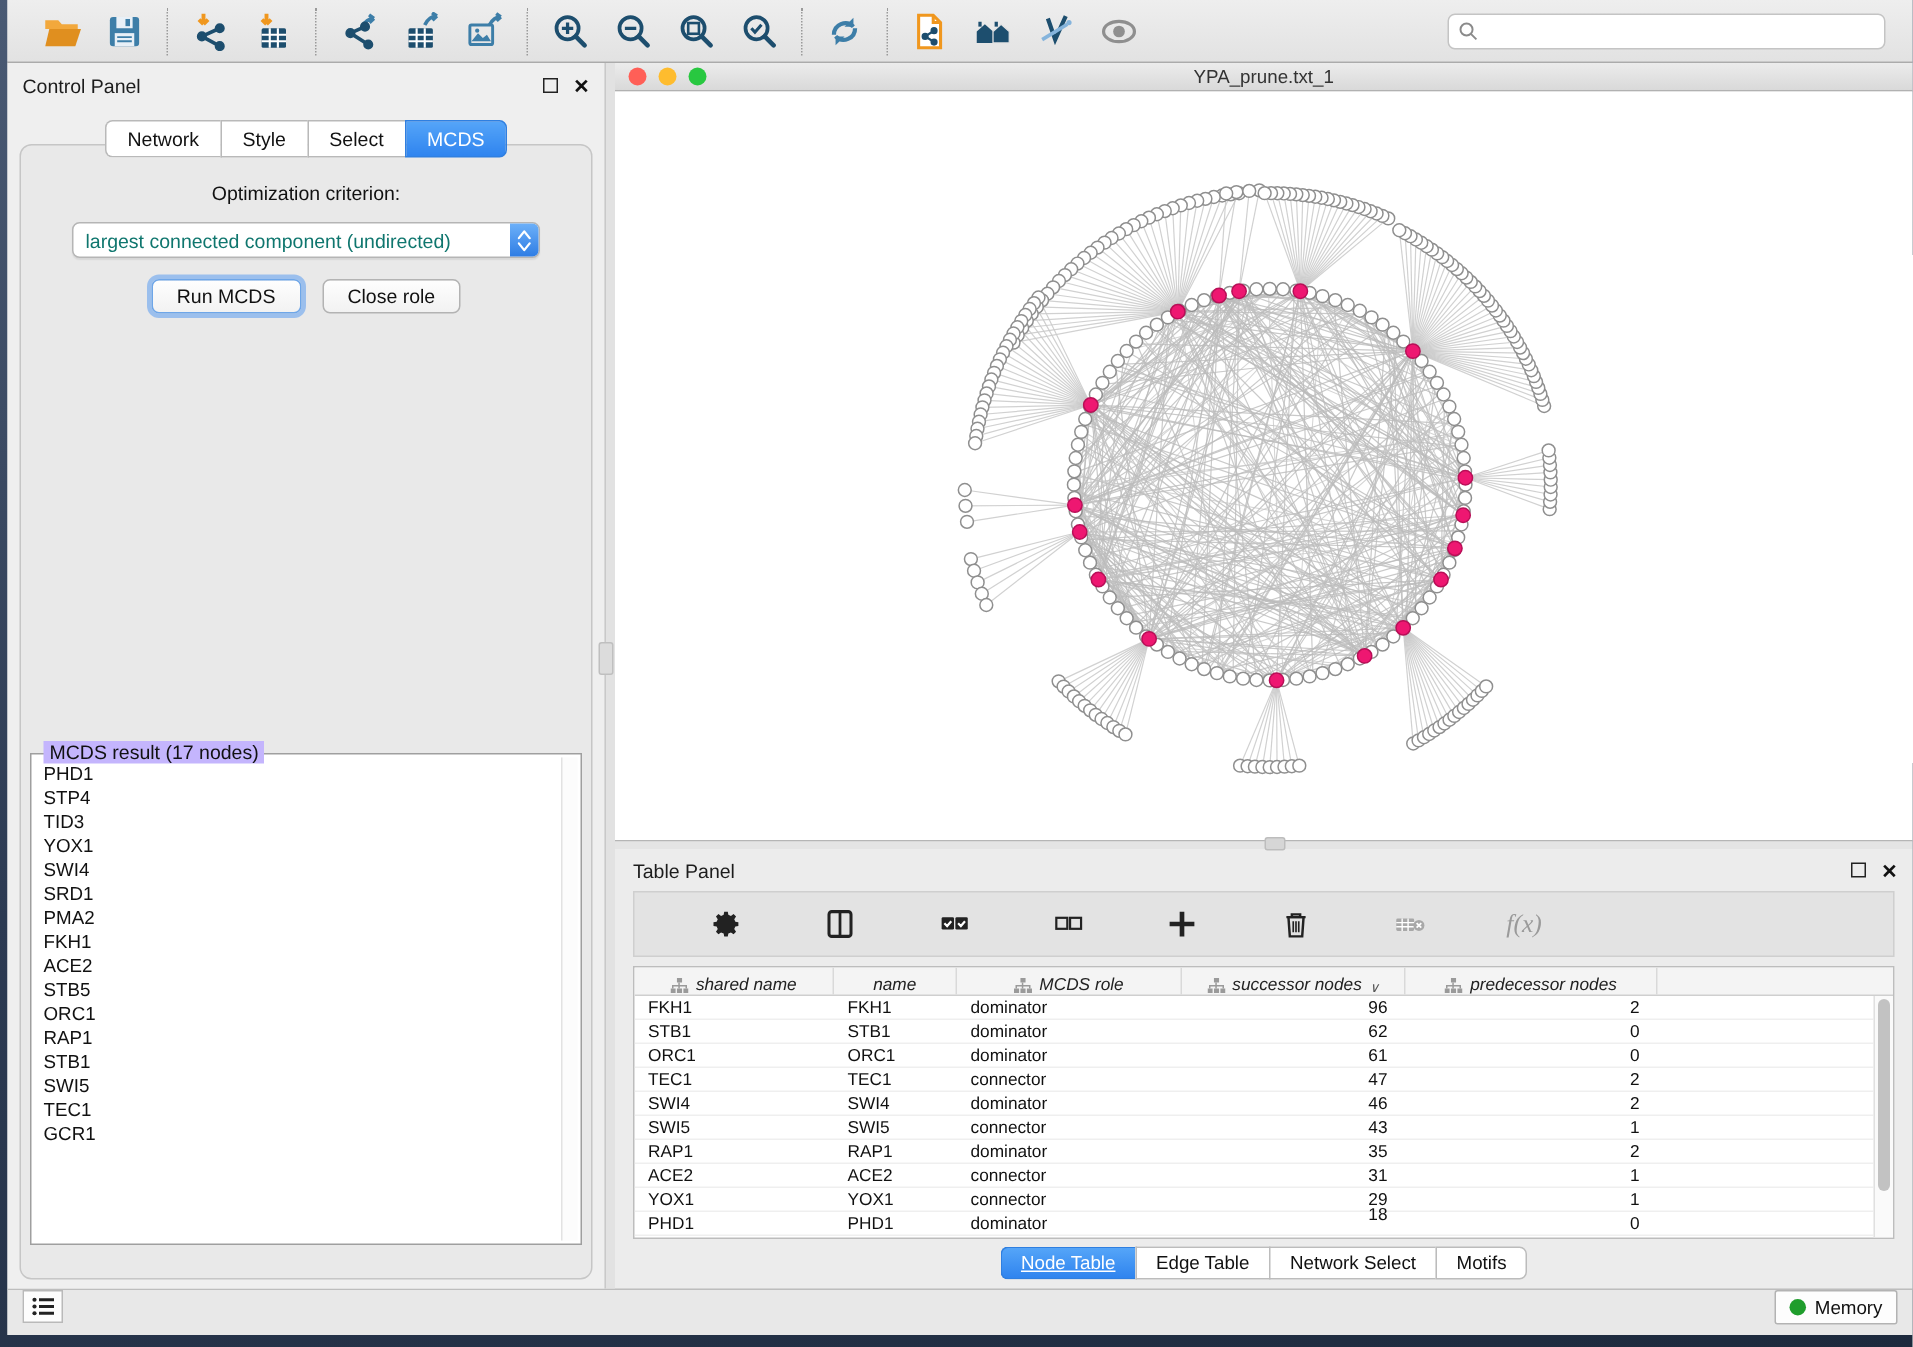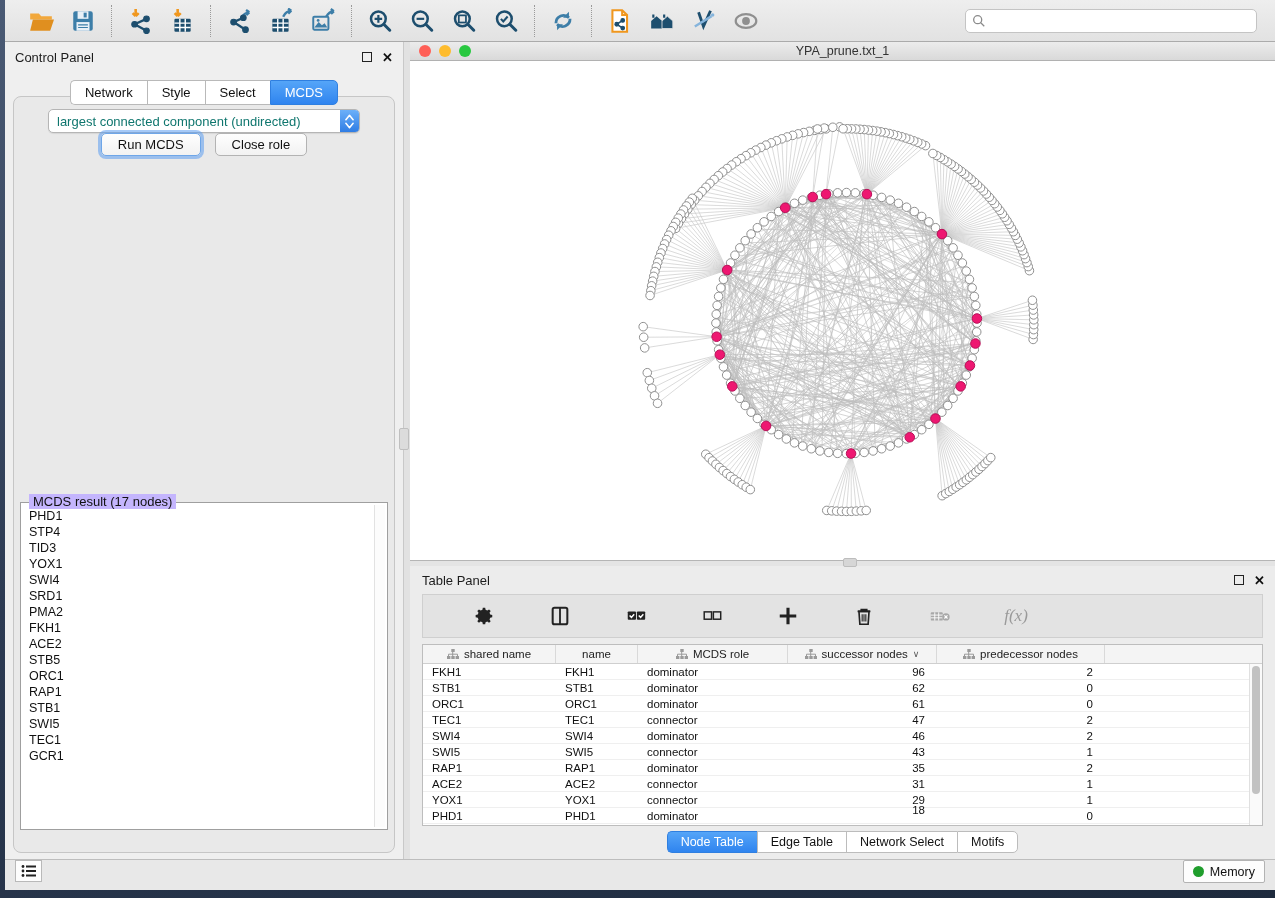--- a/index.html
+++ b/index.html
@@ -50,21 +50,21 @@
     background:#e9e9e9; border:1px solid #c6c6c6; border-radius:8px; }
   .opt-label { text-align:center; font-size:13px; color:#111; margin-top:24px; }
   .mac-select { margin:12px auto 0 auto; width:312px; height:24px; background:#fff;
     border:1px solid #b5b5b5; border-radius:5px; display:flex; align-items:center; cursor:pointer;
     box-shadow:0 1px 1px rgba(0,0,0,.08); }
   .mac-select .sel-text { flex:1; font-size:13px; color:#0f766e; padding:0 8px; white-space:nowrap; overflow:hidden; }
   .mac-select .sel-stepper { width:19px; height:22px; border-radius:0 4px 4px 0;
     background:linear-gradient(#6cb0f9,#2f7de4); display:flex; flex-direction:column;
     align-items:center; justify-content:center; gap:1px; }
   .sel-stepper svg { width:9px; height:7px; }
-  .cp-buttons { display:flex; justify-content:center; gap:14px; }
+  .cp-buttons { display:flex; justify-content:center; gap:14px; margin-top:14px; }
   .btn { font-size:13px; color:#111; background:linear-gradient(#fefefe,#f2f2f2);
     border:1px solid #b3b3b3; border-radius:5px; padding:3px 16px; cursor:pointer; }
   .btn.focused { box-shadow:0 0 0 3px rgba(91,157,240,.55); border-color:#6ea6e8; }
 
   .mcds-fieldset { position:absolute; left:6px; right:6px; top:405px; bottom:22px;
     border:1px solid #9f9f9f; background:#fff; }
   .mcds-legend { position:absolute; top:-9px; left:8px; background:#c4b5fd; padding:0 4px;
     font-size:13px; color:#111; }
   .mcds-list { position:absolute; inset:2px 13px 2px 2px; overflow:hidden; font-size:12.5px;
     color:#111; line-height:16px; padding:3px 6px; }
@@ -92,38 +92,38 @@
     display:flex; align-items:center; gap:10px; padding:0 12px; flex:0 0 auto; }
   .tpt-btn { width:34px; height:34px; border:none; background:transparent; display:flex;
     align-items:center; justify-content:center; cursor:pointer;margin-left:32px; }
   .tpt-btn.disabled { cursor:default; }
   .tpt-btn svg { width:22px; height:22px; }
   .fx-label { font-family:"Liberation Serif", serif; font-style:italic; font-size:17px; color:#9a9a9a; }
 
   .tp-table { margin:6px 12px 0 12px; background:#fff; border:1px solid #bdbdbd; flex:1; min-height:0;
     position:relative; overflow:hidden; }
   .thead { display:flex; height:19px; background:#f4f4f4; border-bottom:1px solid #cfcfcf; }
-  .th { display:flex; align-items:center; justify-content:center; gap:5px; font-size:11.5px; color:#222;
-    border-right:1px solid #d9d9d9; overflow:hidden; cursor:pointer; }
+  .th { display:flex; align-items:flex-end; justify-content:center; gap:5px; font-size:11.5px; color:#222;
+    border-right:1px solid #d9d9d9; overflow:hidden; cursor:pointer;font-style:italic; }
   .th svg { width:12px; height:11px; flex:0 0 auto; }
   .th .sort { font-size:9px; color:#555; }
   .tbody { position:absolute; top:19px; left:0; right:13px; bottom:0; overflow:hidden; }
   .tr { display:flex; height:16px; align-items:center; border-bottom:1px solid #efefef; cursor:default; }
   .td { font-size:11.5px; color:#111; white-space:nowrap; overflow:hidden; }
   .td.num { text-align:right; }
   .tp-scroll { position:absolute; top:19px; right:0; bottom:0; width:13px; background:#fafafa;
     border-left:1px solid #e0e0e0; }
   .tp-thumb { position:absolute; top:2px; left:2px; width:8px; height:128px; background:#c2c2c2; border-radius:4px; }
 
   .tp-tabs { display:flex; justify-content:center; padding:5px 0 6px 0; flex:0 0 auto; }
   .tp-tab { font-size:12.5px; padding:3px 13px; background:#fff; border:1px solid #bcbcbc; border-right:none;
     color:#111; cursor:pointer; }
   .tp-tab:first-child { border-radius:5px 0 0 5px; }
   .tp-tab:last-child { border-right:1px solid #bcbcbc; border-radius:0 5px 5px 0; }
-  .tp-tab.active { background:linear-gradient(#55a5f8,#2f84ef); color:#fff; border-color:#2f7fe0; }
+  .tp-tab.active { background:linear-gradient(#55a5f8,#2f84ef); color:#fff; border-color:#2f7fe0;text-decoration:underline; }
 
   
   .status-bar { height:31px; background:#e8e8e8; border-top:1px solid #bdbdbd; display:flex;
     align-items:flex-start; padding:0 10px; flex:0 0 auto; }
   .list-btn { width:27px; height:22px; background:#fdfdfd; border:1px solid #b9b9b9; display:flex;
     align-items:center; justify-content:center; cursor:pointer; }
   .list-btn svg { width:16px; height:14px; }
   .memory-btn { margin-left:auto; height:23px; background:#fdfdfd; border:1px solid #b3b3b3; border-radius:2px;
     display:flex; align-items:center; gap:6px; padding:0 9px; font-size:12.5px; color:#111; cursor:pointer; }
   .memory-dot { width:11px; height:11px; border-radius:50%; }
@@ -311,20 +311,21 @@
           <button class="close-btn">✕</button>
         </span>
       </div>
       <div class="cp-tabs" id="cp-tabs">
           <div class="cp-tab">Network</div>
           <div class="cp-tab">Style</div>
           <div class="cp-tab">Select</div>
           <div class="cp-tab active">MCDS</div>
         </div>
       <div class="cp-pane">
+        <div class="opt-label">Optimization criterion:</div>
         <div class="mac-select">
           <span class="sel-text">largest connected component (undirected)</span>
           <span class="sel-stepper">
             <svg viewBox="0 0 10 7">
                 <path d="M1 6L5 1l4 5" fill="none" stroke="#fff" stroke-width="1.7" stroke-linecap="round" stroke-linejoin="round"></path>
               </svg>
             <svg viewBox="0 0 10 7">
                 <path d="M1 1l4 5 4-5" fill="none" stroke="#fff" stroke-width="1.7" stroke-linecap="round" stroke-linejoin="round"></path>
               </svg>
           </span>

